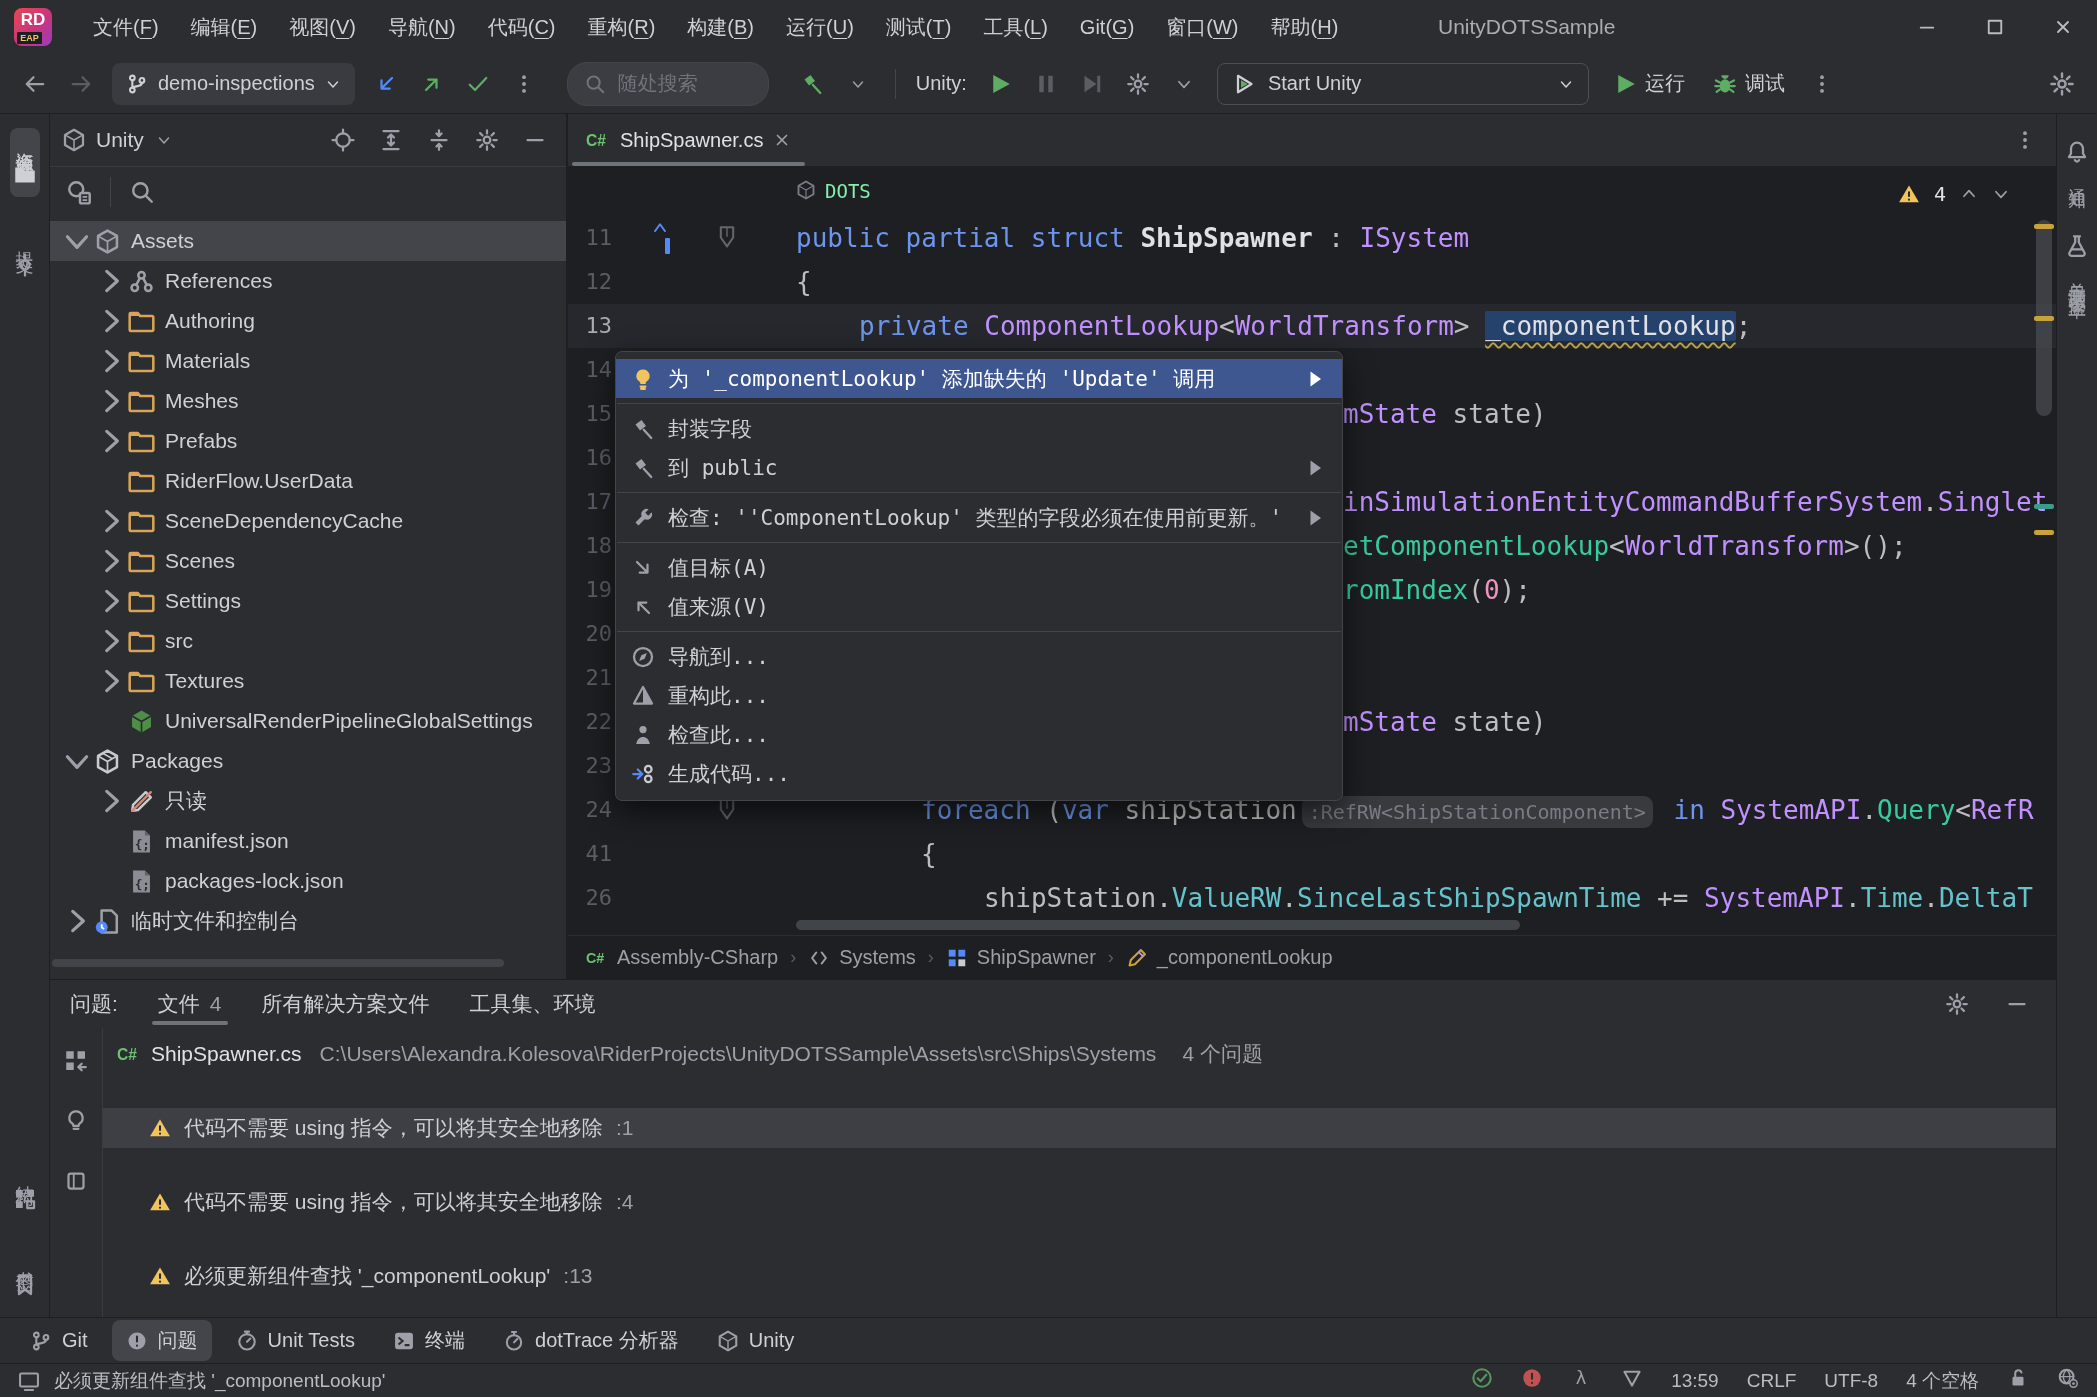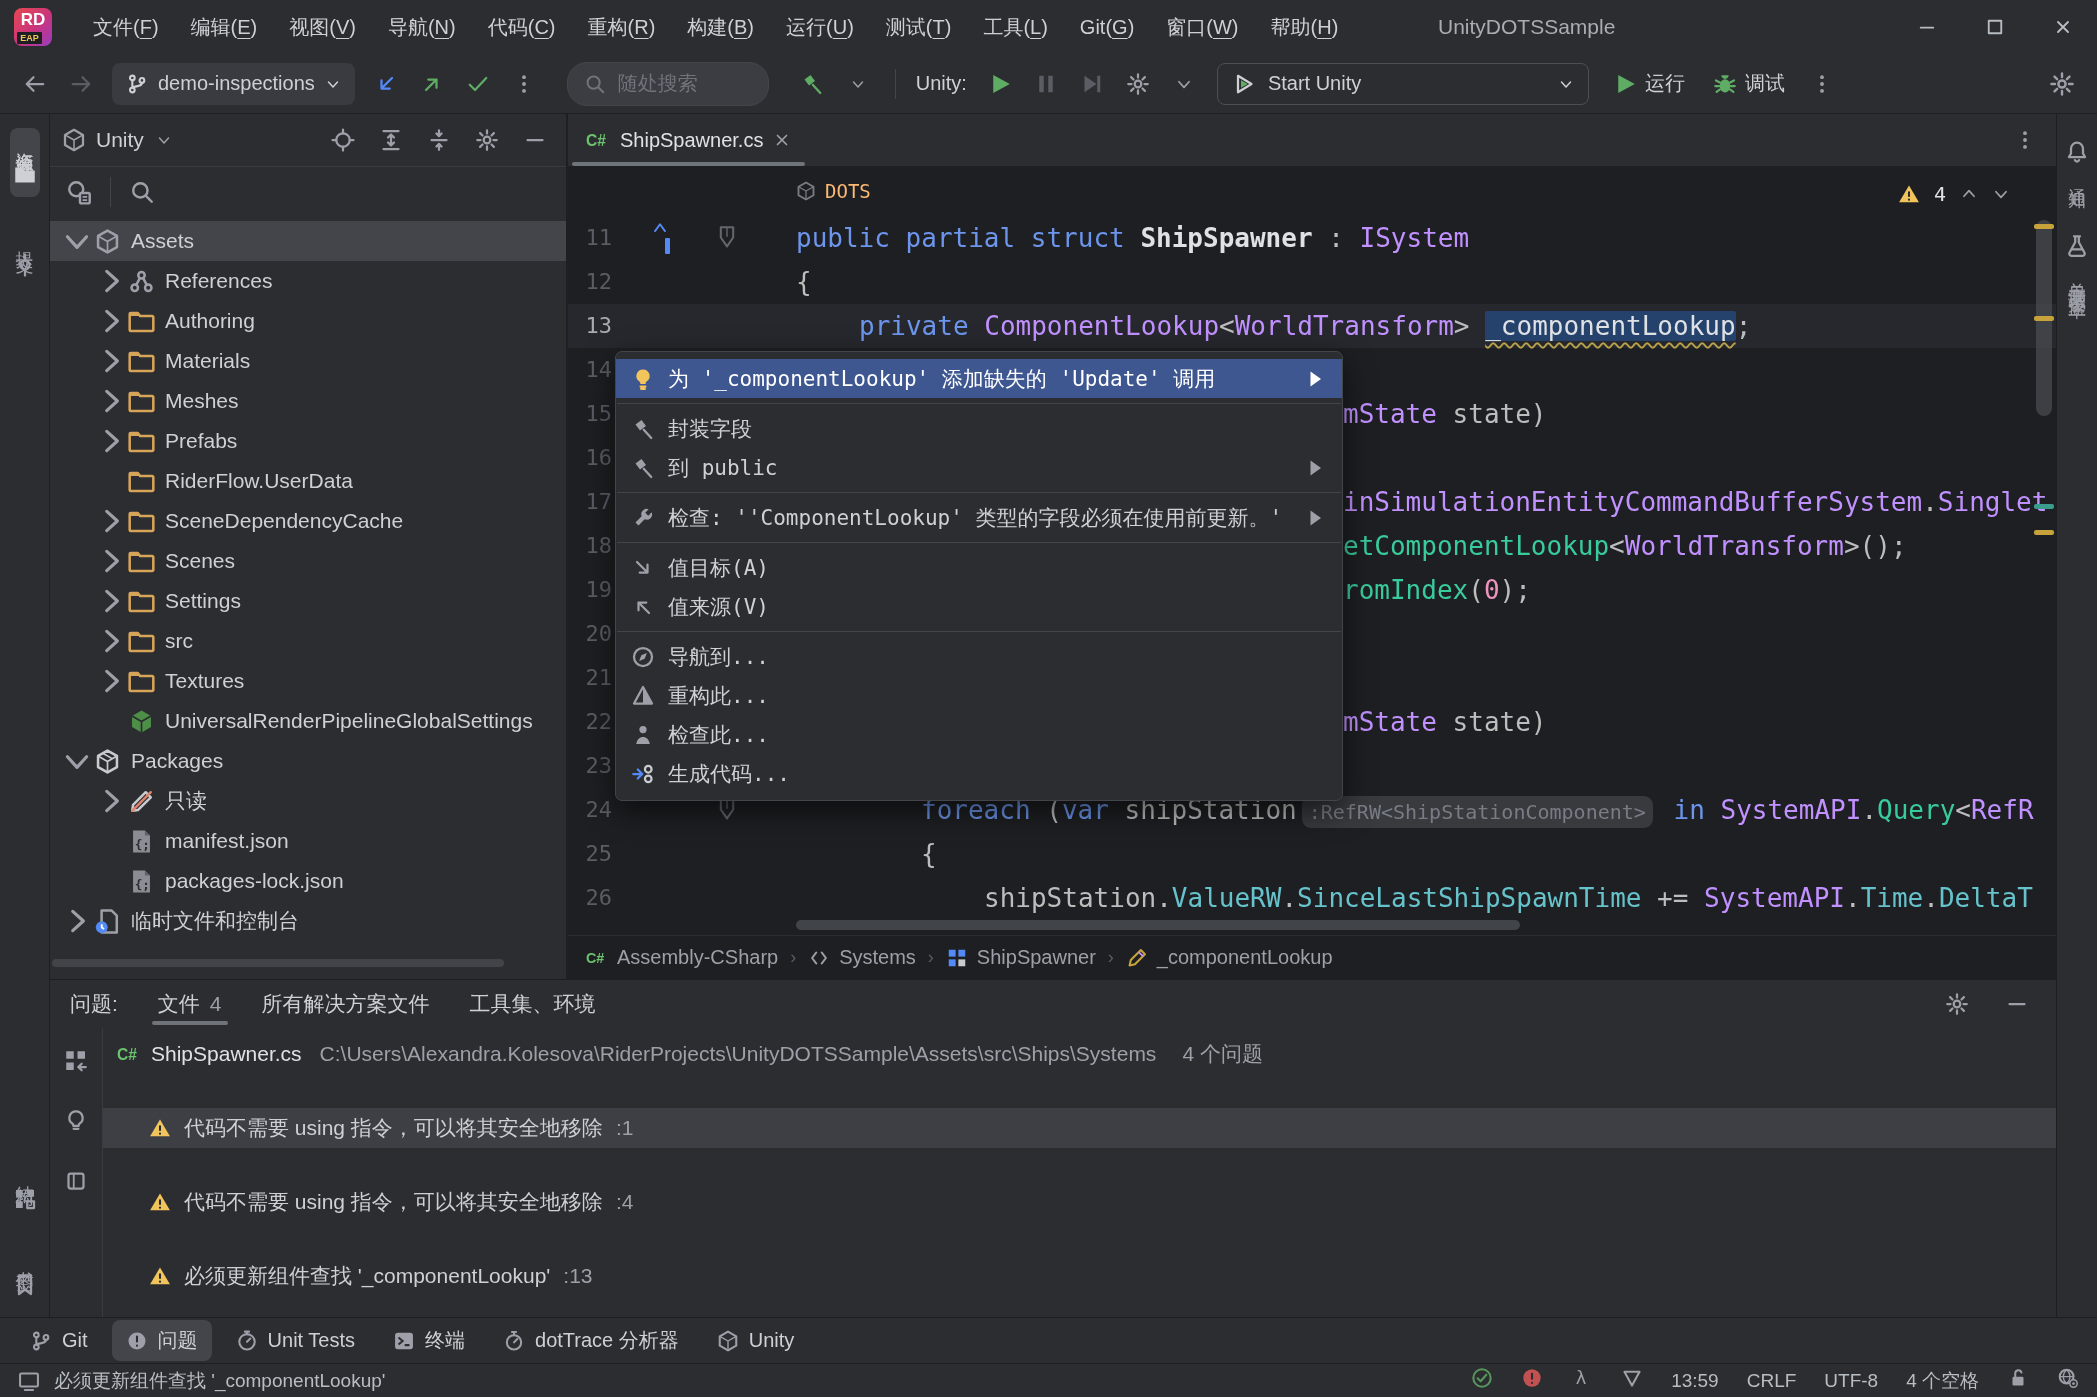--- a/index.html
+++ b/index.html
@@ -85,22 +85,22 @@
   .ctext{position:absolute;top:0;line-height:44px;font-size:26px;white-space:pre;color:#BDBDBD;}
   .tk-kw{color:#6C95EB;} .tk-type{color:#C191FF;} .tk-meth{color:#39CC9B;} .tk-field{color:#66C3CC;}
   .tk-num{color:#ED94C0;} .tk-pl{color:#BDBDBD;} .tk-def{color:#DFE1E5;font-weight:bold;}
   .tk-sel{background:#24426B;border-radius:2px;color:#DFE1E5;text-decoration:underline;
           text-decoration-style:wavy;text-decoration-color:#B8A24A;text-decoration-thickness:2px;text-underline-offset:7px;}
   .tk-inlay{font-size:20px;color:#787C85;background:#383A3E;border-radius:9px;padding:4px 7px;margin:0 5px;}
   .pin{position:absolute;left:148px;top:9px;width:22px;height:25px;opacity:.85;}
   .gcaret{position:absolute;left:82px;top:2px;width:24px;height:40px;}
   .gcaret i{position:absolute;left:15px;top:20px;width:5px;height:16px;background:#548AF7;border-radius:1px;}
   .gcaret .ic{position:absolute;left:0;top:0;}
-  .dots-hint{position:absolute;left:228px;top:14px;display:flex;align-items:center;gap:9px;
-             font-size:19px;color:#fdba74;}
+  .dots-hint{position:absolute;left:228px;top:14px;display:flex;gap:9px;
+             font-size:19px;color:#86efac;}
   .inspect{position:absolute;top:16px;right:46px;display:flex;align-items:center;gap:14px;
            font-size:20px;color:#DFE1E5;z-index:5;}
   .inspect .chev{color:#9DA0A8;}
   .vscroll{position:absolute;right:4px;top:54px;width:16px;height:196px;border-radius:8px;background:#4A4D52;opacity:.7;}
   .smark{position:absolute;right:2px;width:20px;height:5px;border-radius:2px;}
   .hscroll{position:absolute;left:228px;bottom:5px;width:724px;height:10px;border-radius:5px;background:#4A4D52;opacity:.8;}
   .breadcrumbs{height:43px;flex:none;display:flex;align-items:center;gap:12px;padding:0 18px;
                font-size:20px;color:#9DA0A8;background:#1E1F22;border-top:1px solid #2B2D30;}
   .bc-seg{display:flex;align-items:center;gap:9px;}
   .bc-sep{color:#5A5D63;font-size:18px;}
@@ -867,21 +867,21 @@
     <span class="lnum">24</span>
                   <span class="pin ic">
                     <svg viewBox="0 0 16 18">
                       <path d="M3.5 1.5h9V9L8 15.5 3.5 9z" stroke="#6F737A" fill="none" stroke-width="1.5" stroke-linecap="round" stroke-linejoin="round"></path>
                       <path d="M8 1.5v7" stroke="#6F737A" stroke-width="1" fill="none"></path>
                     </svg>
                   </span>
     <span class="ctext" style="left:353px"><span class="tk-kw">foreach</span><span class="tk-pl"> (</span><span class="tk-kw">var</span><span class="tk-pl"> shipStation</span><span class="tk-inlay">:RefRW&lt;ShipStationComponent&gt;</span><span class="tk-pl"> </span><span class="tk-kw">in</span><span class="tk-pl"> </span><span class="tk-type">SystemAPI</span><span class="tk-pl">.</span><span class="tk-meth">Query</span><span class="tk-pl">&lt;</span><span class="tk-type">RefR</span></span>
                 </div>
                 <div class="crow">
-    <span class="lnum">25</span>
+    <span class="lnum">41</span>
     <span class="ctext" style="left:353px"><span class="tk-pl">{</span></span>
                 </div>
                 <div class="crow">
     <span class="lnum">26</span>
     <span class="ctext" style="left:416px"><span class="tk-pl">shipStation.</span><span class="tk-field">ValueRW</span><span class="tk-pl">.</span><span class="tk-field">SinceLastShipSpawnTime</span><span class="tk-pl"> += </span><span class="tk-type">SystemAPI</span><span class="tk-pl">.</span><span class="tk-field">Time</span><span class="tk-pl">.</span><span class="tk-field">DeltaT</span></span>
                 </div>
               </div>
             <div class="vscroll"></div>
             <div class="smark" style="top:58px;background:#C8A33C"></div>
             <div class="smark" style="top:150px;background:#C8A33C"></div>

